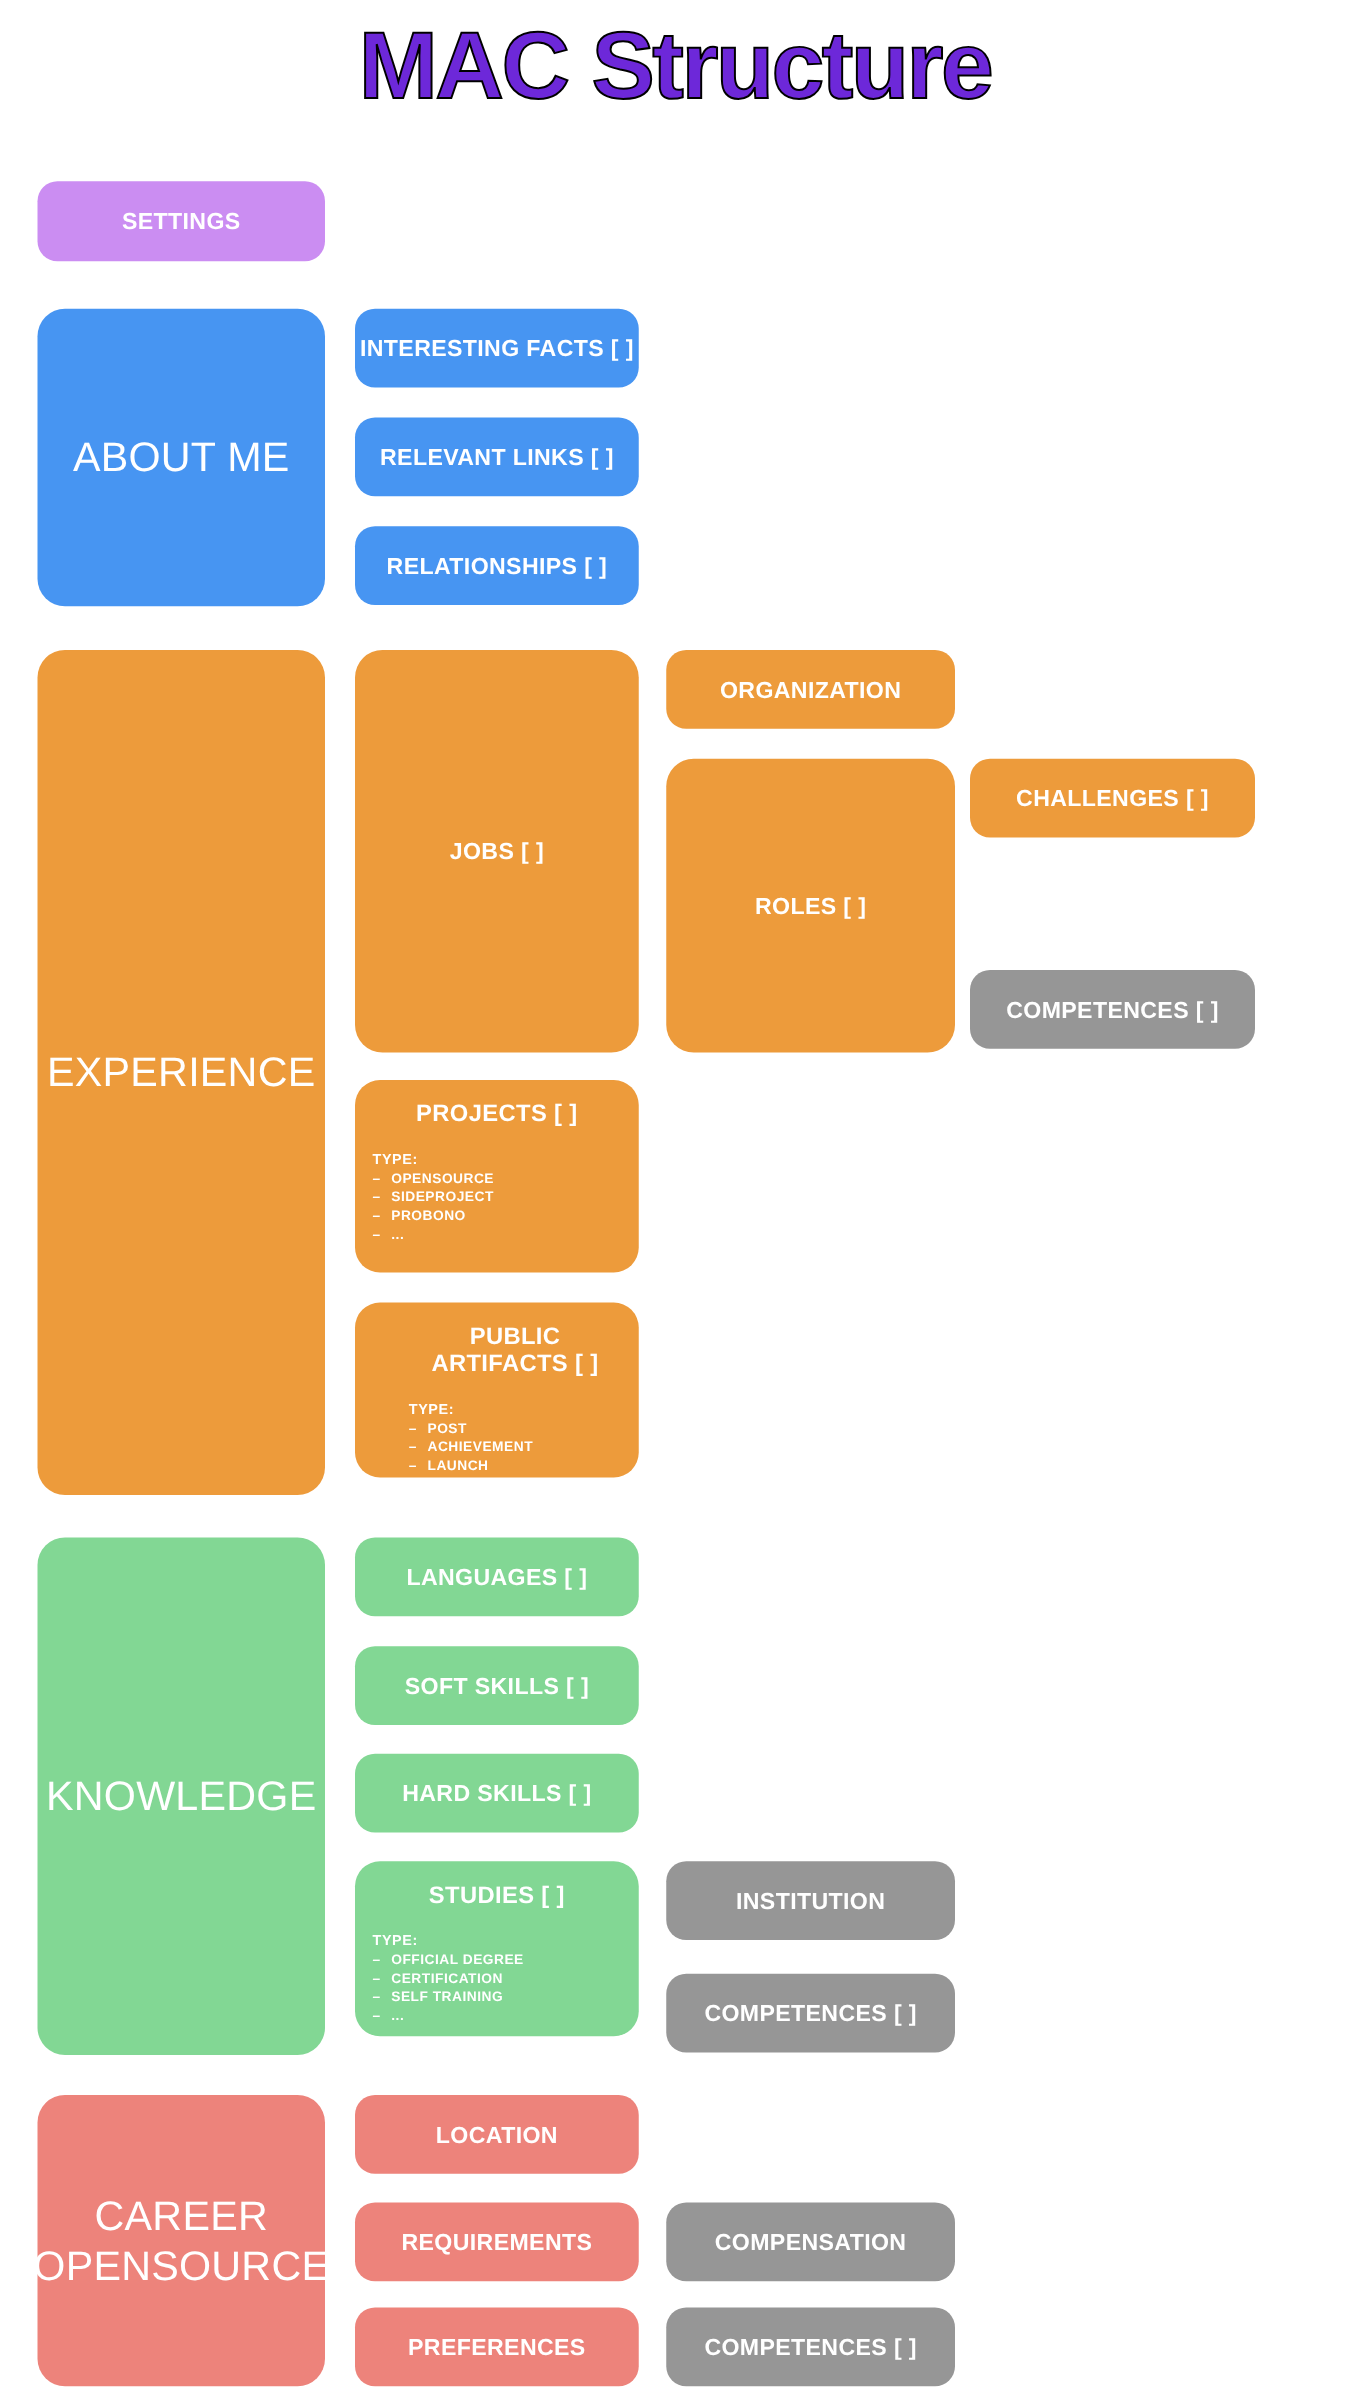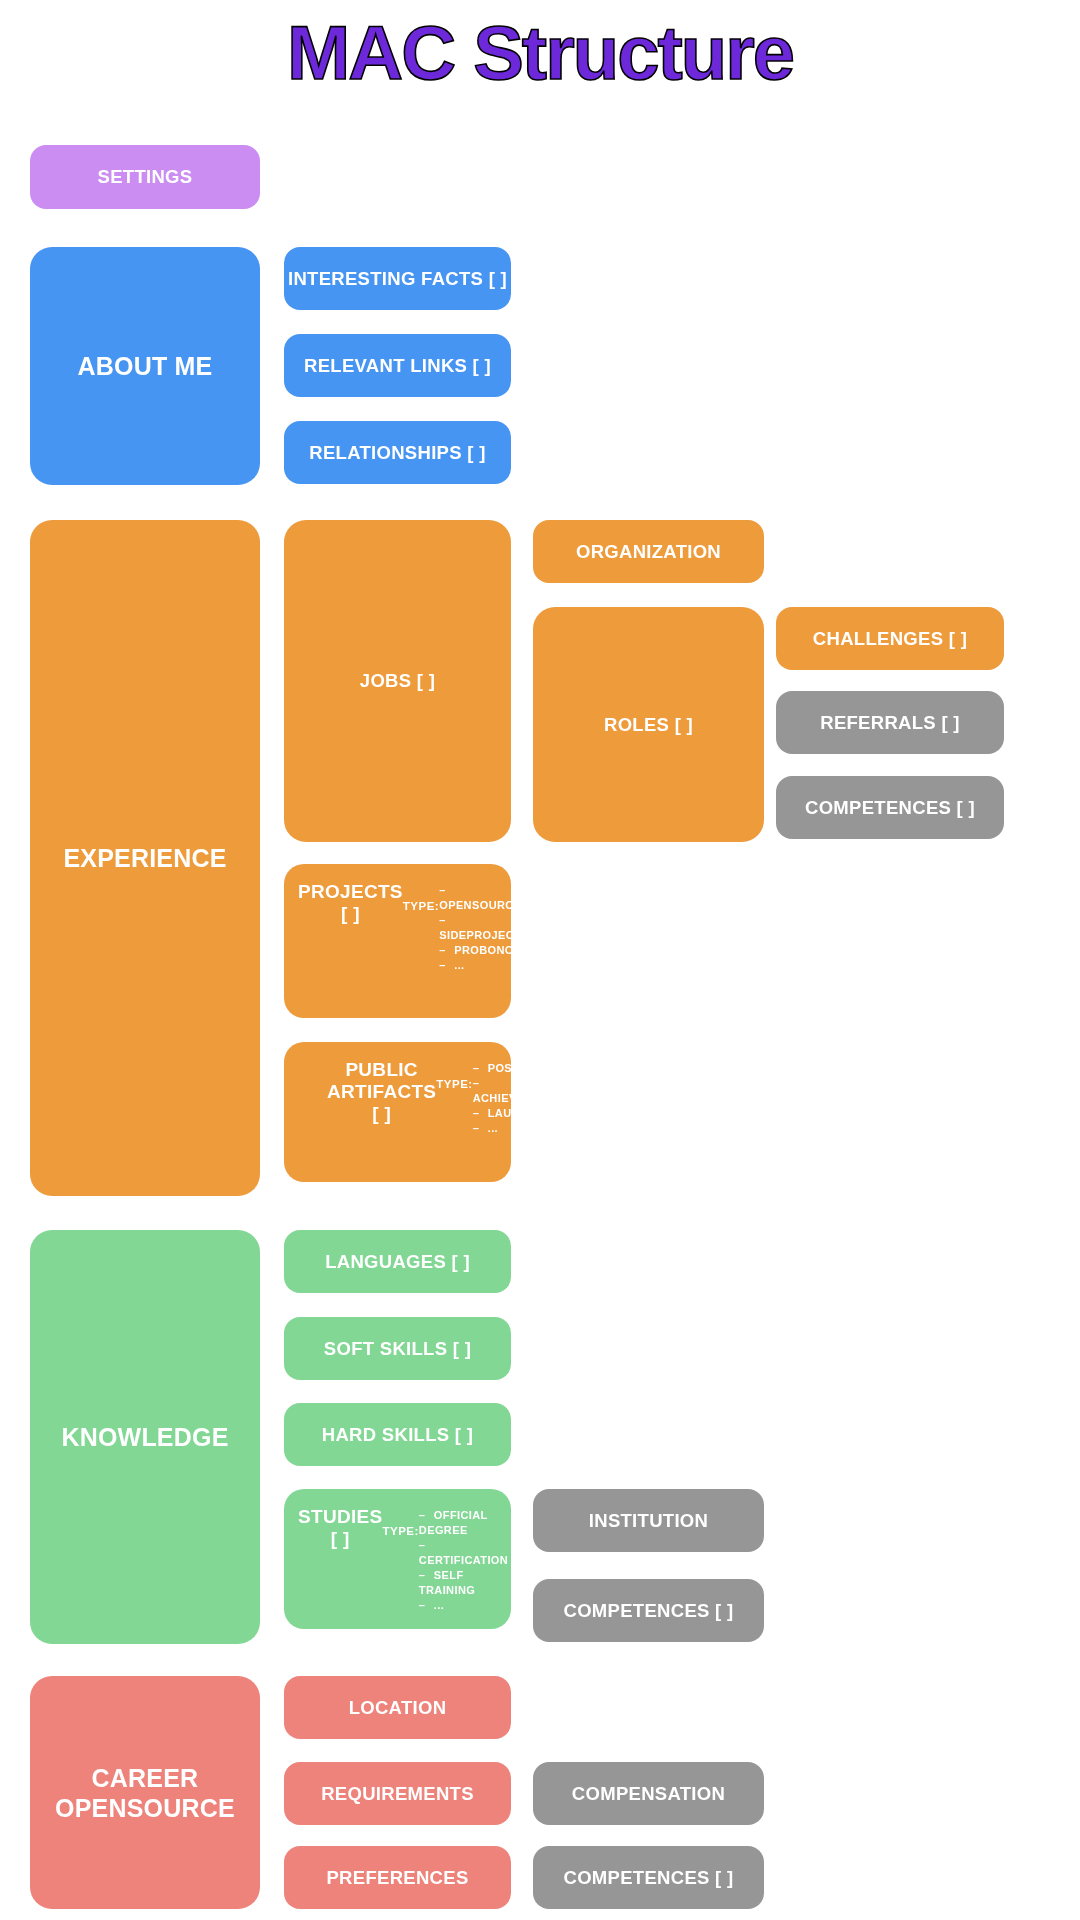--- a/index.html
+++ b/index.html
@@ -37,33 +37,33 @@
     box-sizing: border-box;
     color: #ffffff;
     display: flex;
     align-items: center;
     justify-content: center;
     text-align: center;
     border-radius: 16px;
   }
   .big { border-radius: 22px; }
   .parent {
-    font-size: 25px;
-    font-weight: 700;
+    font-size: 33px;
+    font-weight: 400;
     line-height: 1.2;
     letter-spacing: 0.2px;
   }
   .parent .node-label { padding: 0 16px; }
   .pill {
     font-size: 18.5px;
     font-weight: 700;
     letter-spacing: 0.3px;
   }
   .list-node {
-    flex-direction: row;
+    flex-direction: column;
     justify-content: flex-start;
     align-items: stretch;
     padding: 17px 14px 0 14px;
     border-radius: 20px;
   }
   .list-node .node-title {
     text-align: center;
     font-size: 19px;
     font-weight: 700;
     letter-spacing: 0.3px;
@@ -128,23 +128,20 @@
   </div>
   <div class="block pill orange" style="left:533px; top:520px; width:231px; height:63px;">
     <span class="node-label">ORGANIZATION</span>
   </div>
   <div class="block big pill orange" style="left:533px; top:607px; width:231px; height:235px;">
     <span class="node-label">ROLES [ ]</span>
   </div>
   <div class="block pill orange" style="left:776px; top:607px; width:228px; height:63px;">
     <span class="node-label">CHALLENGES [ ]</span>
   </div>
-  <div class="block pill gray" style="left:776px; top:691px; width:228px; height:63px;">
-    <span class="node-label">REFERRALS [ ]</span>
-  </div>
   <div class="block pill gray" style="left:776px; top:776px; width:228px; height:63px;">
     <span class="node-label">COMPETENCES [ ]</span>
   </div>
 
   <div class="block list-node orange" style="left:284px; top:864px; width:227px; height:154px;">
     <div class="node-title">PROJECTS [ ]</div>
     <div class="type-heading">TYPE:</div>
     <ul class="type-list">
       <li><span class="dash">–</span><span>OPENSOURCE</span></li>
       <li><span class="dash">–</span><span>SIDEPROJECT</span></li>

